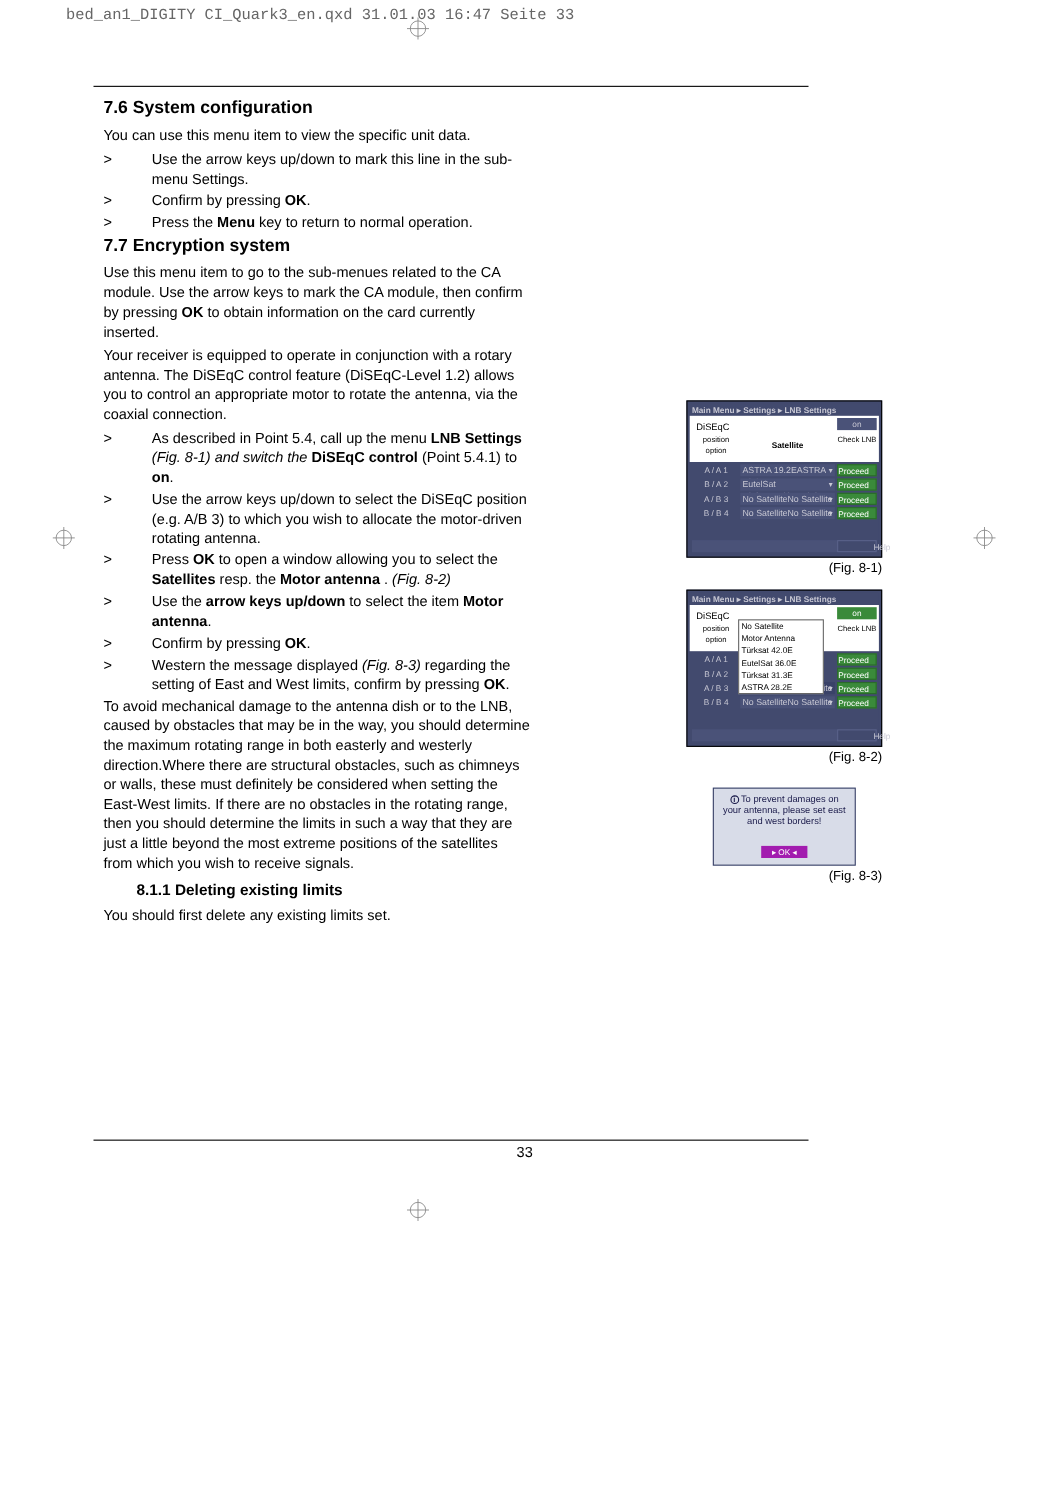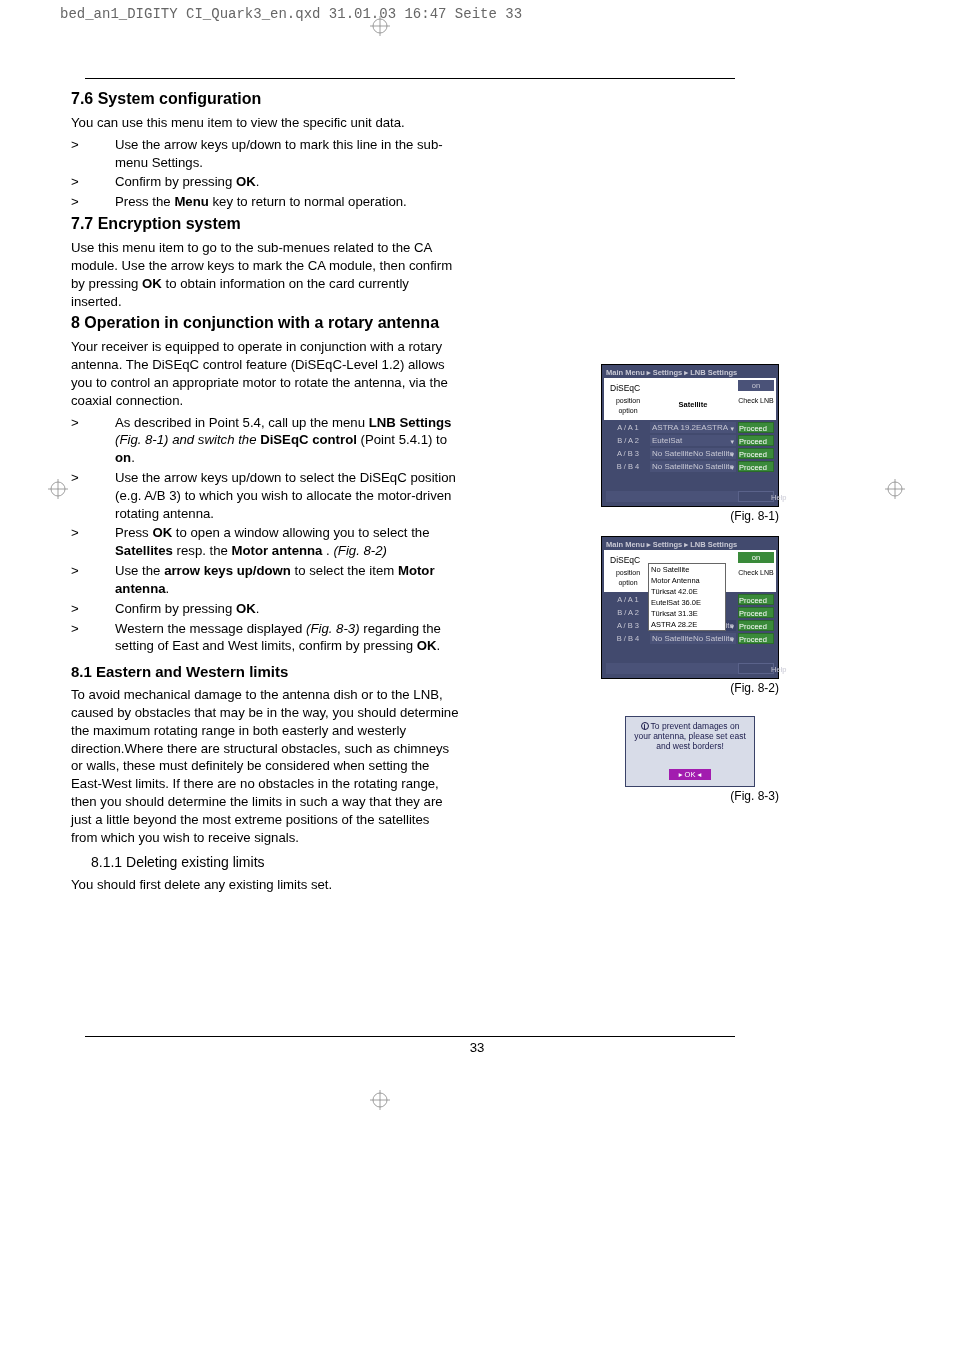--- a/index.html
+++ b/index.html
@@ -6,26 +6,26 @@
   body { background: #fff; font-family: Arial, Helvetica, sans-serif; width: 954px; height: 1351px; position: relative; }
   .page { width: 820px; height: 1351px; position: relative; }
   .header-line { position: absolute; top: 6px; left: 60px; font-family: "Courier New", monospace; font-size: 14px; color: #666; }
   .crop-top { position: absolute; top: 16px; left: 370px; width: 20px; height: 20px; }
   .crop-left { position: absolute; top: 479px; left: 48px; width: 20px; height: 20px; }
   .crop-right { position: absolute; top: 479px; left: 885px; width: 20px; height: 20px; }
   .crop-bottom { position: absolute; top: 1090px; left: 370px; width: 20px; height: 20px; }
   .crop svg { stroke: #888; stroke-width: 0.8; fill: none; }
   .hr-top { position: absolute; top: 78px; left: 85px; right: 85px; height: 1px; background: #000; }
   .hr-bottom { position: absolute; top: 1036px; left: 85px; right: 85px; height: 1px; background: #000; }
-  .content { position: absolute; top: 86px; left: 71px; width: 784px; display: flex; }
+  .content { position: absolute; top: 86px; left: 94px; width: 784px; display: flex; }
   .left-col { width: 400px; padding-right: 12px; }
   .right-col { width: 384px; position: relative; }
   h2 { font-size: 16px; font-weight: 700; margin: 4px 0 6px 0; }
   h3 { font-size: 15px; font-weight: 700; margin: 8px 0 6px 0; }
-  h4 { font-size: 14px; font-weight: 400; margin: 8px 0 6px 0; padding-left: 20px; }
+  h4 { font-size: 14px; font-weight: 700; margin: 8px 0 6px 10px; padding-left: 20px; }
   p { font-size: 13.2px; line-height: 1.35; margin: 0 0 4px 0; }
   .li-row { display: flex; font-size: 13.2px; line-height: 1.35; margin: 0 0 2px 0; }
   .li-marker { width: 44px; flex-shrink: 0; }
   .li-text { flex: 1; }
   b { font-weight: 700; }
   i { font-style: italic; }
   .page-num { position: absolute; top: 1040px; left: 0; width: 954px; text-align: center; font-size: 13.2px; }
   
   .fig { position: absolute; left: 130px; width: 178px; font-size: 8px; }
   .fig-cap { text-align: right; font-size: 12px; margin-top: 2px; }
@@ -96,21 +96,20 @@
           <span class="li-text"><span>Confirm by pressing </span><b>OK</b><span>.</span></span>
         </div>
       <div class="li-row">
           <span class="li-marker">&gt;</span>
           <span class="li-text"><span>Press the </span><b>Menu</b><span> key to return to normal operation.</span></span>
         </div>
 
       <h2>7.7 Encryption system</h2>
       <p><span>Use this menu item to go to the sub-menues related to the CA module. Use the arrow keys to mark the CA module, then confirm by pressing </span><b>OK</b><span>  to obtain information on the card currently inserted.</span></p>
 
-      <h2>8 Operation in conjunction with a rotary antenna</h2>
       <p>Your receiver is equipped to operate in conjunction with a rotary antenna. The DiSEqC control feature (DiSEqC-Level 1.2) allows you to control an appropriate motor to rotate the antenna, via the coaxial connection.</p>
 
       <div class="li-row">
           <span class="li-marker">&gt;</span>
           <span class="li-text"><span>As described in Point 5.4, call up the menu </span><b>LNB Settings</b><i> (Fig. 8-1)</i><i> and switch the </i><b>DiSEqC control</b><span> (Point 5.4.1) to </span><b>on</b><span>.</span></span>
         </div>
       <div class="li-row">
           <span class="li-marker">&gt;</span>
           <span class="li-text">Use the arrow keys up/down to select the DiSEqC position (e.g. A/B 3) to which you wish to allocate the motor-driven rotating antenna.</span>
         </div>
@@ -124,21 +123,20 @@
         </div>
       <div class="li-row">
           <span class="li-marker">&gt;</span>
           <span class="li-text"><span>Confirm by pressing </span><b>OK</b><span>.</span></span>
         </div>
       <div class="li-row">
           <span class="li-marker">&gt;</span>
           <span class="li-text"><span>Western the message displayed </span><i>(Fig. 8-3)</i><span> regarding the setting of East and West limits, confirm by pressing </span><b>OK</b><span>.</span></span>
         </div>
 
-      <h3>8.1 Eastern and Western limits</h3>
       <p>To avoid mechanical damage to the antenna dish or to the LNB, caused by obstacles that may be in the way, you should determine the maximum rotating range in both easterly and westerly direction.Where there are structural obstacles, such as chimneys or walls, these must definitely be considered when setting the East-West limits. If there are no obstacles in the rotating range, then you should determine the limits in such a way that they are just a little beyond the most extreme positions of the satellites from which you wish to receive signals.</p>
 
       <h4>8.1.1 Deleting existing limits</h4>
       <p>You should first delete any existing limits set.</p>
     </div>
 
     <div class="right-col">
 
       <div class="fig" style="top:278px;">
         <div class="fig-frame">

